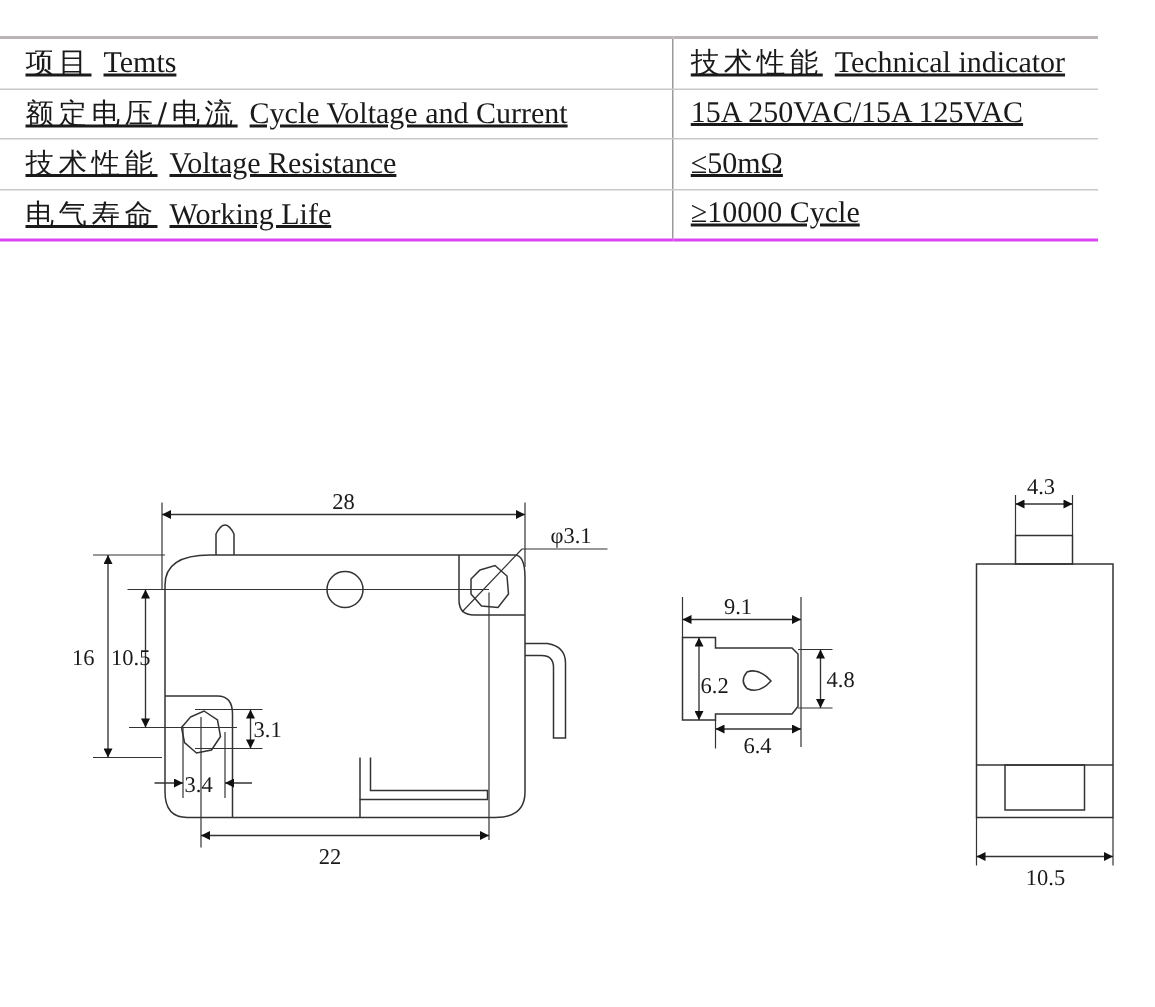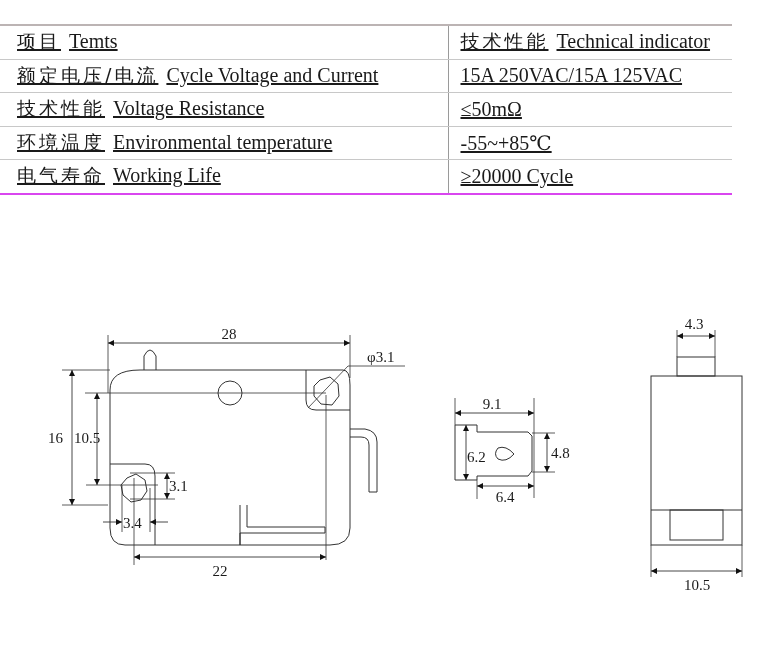--- a/index.html
+++ b/index.html
@@ -26,26 +26,22 @@
   </tr>
   <tr>
     <td class="c1"><span class="zh">额定电压/电流</span><span>Cycle  Voltage and Current</span></td>
     <td class="c2">15A  250VAC/15A  125VAC</td>
   </tr>
   <tr>
     <td class="c1"><span class="zh">技术性能</span><span>Voltage Resistance</span></td>
     <td class="c2">≤50mΩ</td>
   </tr>
   <tr>
-    <td class="c1"><span class="zh">环境温度</span><span>Environmental temperature</span></td>
-    <td class="c2">-55~+85℃</td>
-  </tr>
-  <tr>
     <td class="c1"><span class="zh">电气寿命</span><span>Working Life</span></td>
-    <td class="c2">≥20000 Cycle</td>
+    <td class="c2">≥10000 Cycle</td>
   </tr>
 </tbody>
   </table>
 
 <svg class="drawing" width="770" height="671" viewBox="0 0 770 671">
   <defs>
     <marker id="arr" viewBox="0 0 10 10" refX="10" refY="5" markerWidth="10" markerHeight="6" orient="auto-start-reverse" markerUnits="userSpaceOnUse">
       <path d="M0,0 L10,5 L0,10 z" fill="#111"></path>
     </marker>
   </defs>

